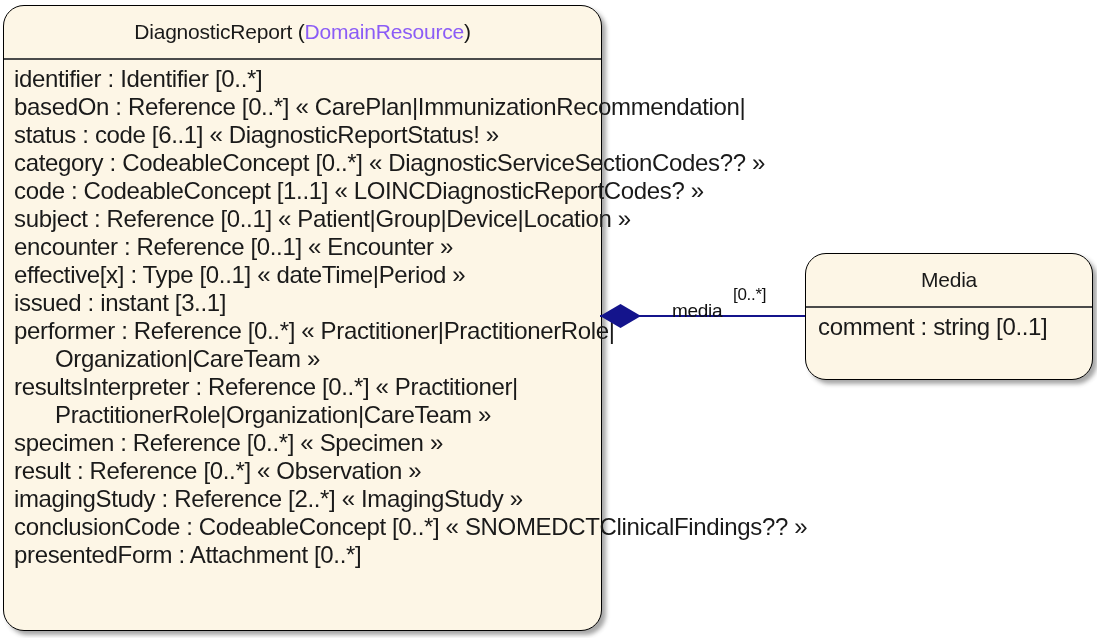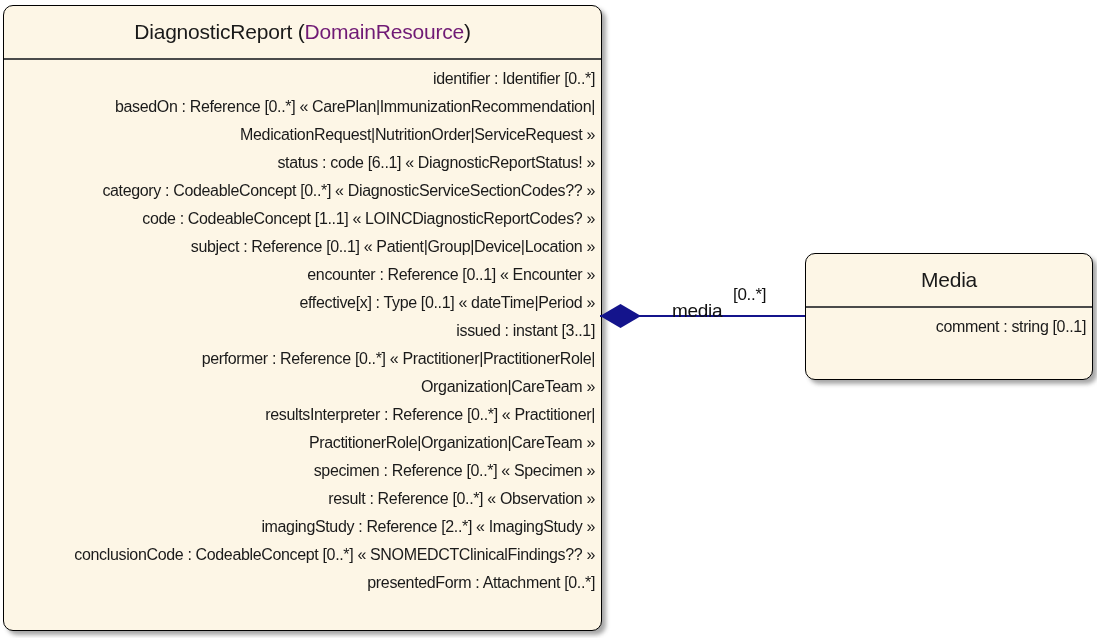--- a/index.html
+++ b/index.html
@@ -10,46 +10,45 @@
     font-family: "Liberation Sans", "DejaVu Sans", sans-serif;
     position: relative;
     color: #1a1a1a;
   }
   .stage { position: absolute; inset: 0; }
 
   .class-box {
     position: absolute;
     background: #fdf6e6;
     border: 1.5px solid #000;
-    border-radius: 10px;
+    border-radius: 21px;
     box-shadow: 4px 4px 4px rgba(60,60,60,0.45);
   }
   .class-box .title {
     height: 54px;
     display: flex;
     align-items: center;
     justify-content: center;
     font-size: 21px;
     letter-spacing: -0.2px;
     border-bottom: 2px solid #4b4b4b;
     white-space: pre;
   }
   .class-box .title .link {
-    color: #701a75;
+    color: #8b5cf6;
     cursor: pointer;
     text-decoration: none;
     text-align: right;
   }
   .attrs {
     padding: 5px 6px 0 10px;
-    font-size: 16px;
+    font-size: 24px;
     line-height: 28px;
     letter-spacing: -0.35px;
     white-space: nowrap;
-    text-align: right;
   }
   .attr-row.indent { padding-left: 41px; }
 
   #dr-box   { left: 3px;   top: 5px;   width: 599px; height: 626px; }
   #med-box  { left: 805px; top: 253px; width: 288px; height: 127px; }
   #med-box .attrs { padding: 5px 6px 0 12px; }
 
   .assoc-line {
     position: absolute;
     left: 600px; top: 315px;
@@ -79,21 +78,20 @@
 </head>
 <body>
 
 <div class="stage">
 
   <div class="class-box" id="dr-box">
     <div class="title"><span>DiagnosticReport (</span><span class="link">DomainResource</span><span>)</span></div>
     <div class="attrs">
       <div class="attr-row">identifier : Identifier [0..*]</div>
       <div class="attr-row">basedOn : Reference [0..*] « CarePlan|ImmunizationRecommendation|</div>
-      <div class="attr-row indent">MedicationRequest|NutritionOrder|ServiceRequest »</div>
       <div class="attr-row">status : code [6..1] « DiagnosticReportStatus! »</div>
       <div class="attr-row">category : CodeableConcept [0..*] « DiagnosticServiceSectionCodes?? »</div>
       <div class="attr-row">code : CodeableConcept [1..1] « LOINCDiagnosticReportCodes? »</div>
       <div class="attr-row">subject : Reference [0..1] « Patient|Group|Device|Location »</div>
       <div class="attr-row">encounter : Reference [0..1] « Encounter »</div>
       <div class="attr-row">effective[x] : Type [0..1] « dateTime|Period »</div>
       <div class="attr-row">issued : instant [3..1]</div>
       <div class="attr-row">performer : Reference [0..*] « Practitioner|PractitionerRole|</div>
       <div class="attr-row indent">Organization|CareTeam »</div>
       <div class="attr-row">resultsInterpreter : Reference [0..*] « Practitioner|</div>

